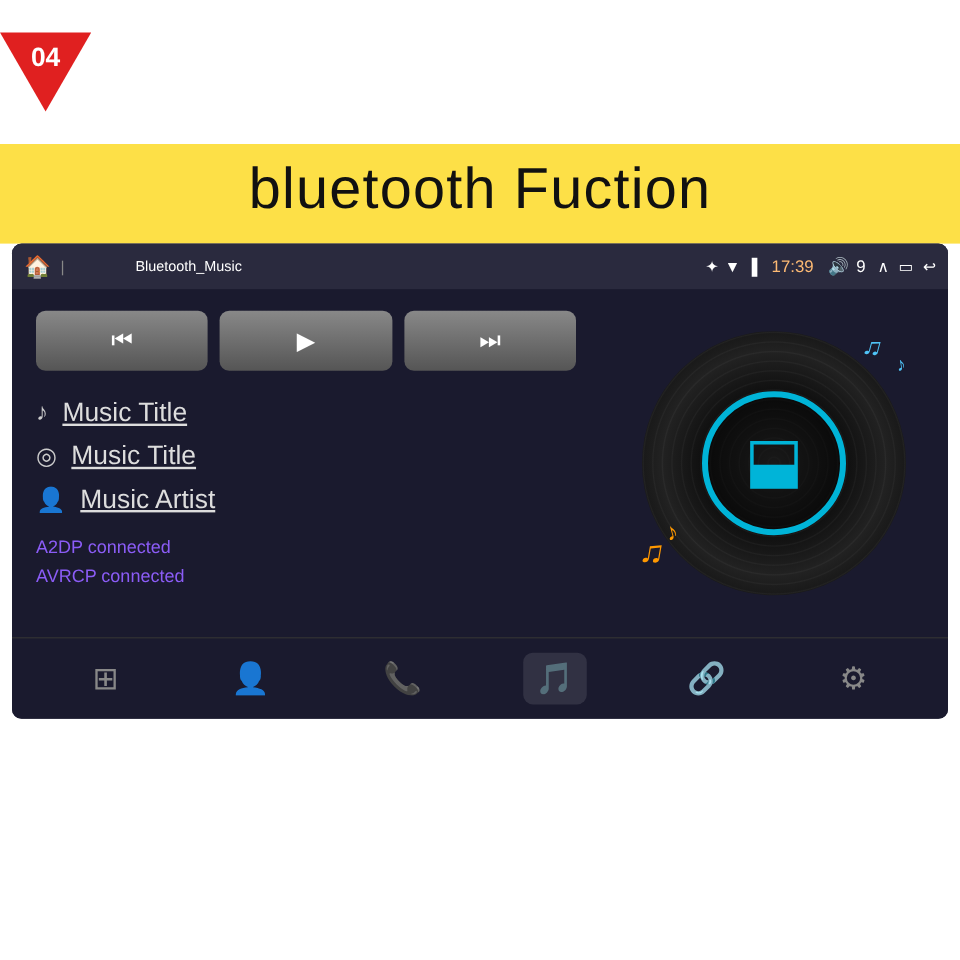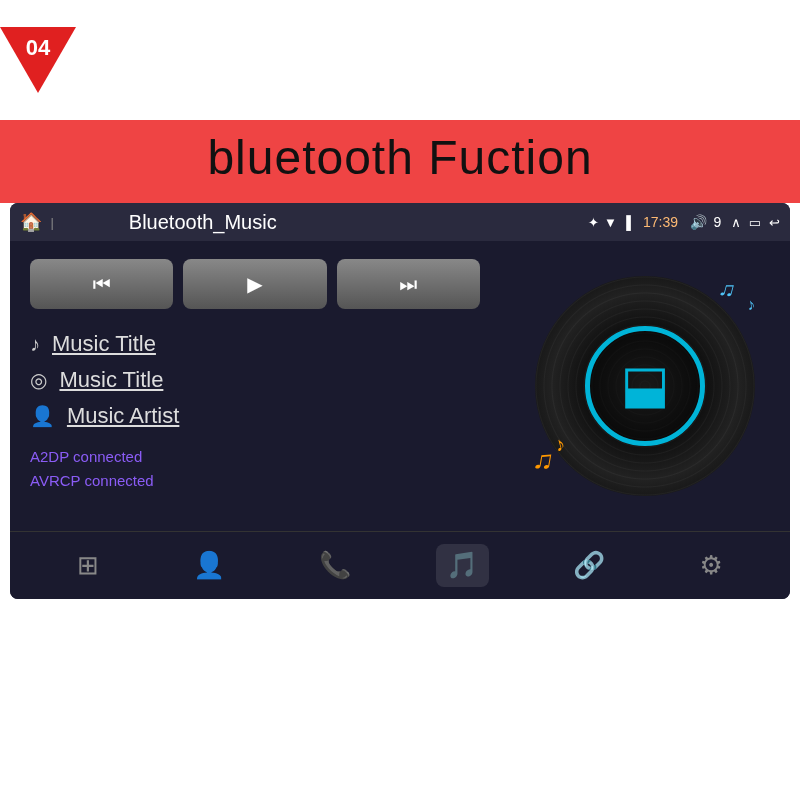--- a/index.html
+++ b/index.html
@@ -40,21 +40,21 @@
       left: 50%;
       transform: translateX(-50%);
       white-space: nowrap;
     }
 
     
     .page-title-area {
       width: 100%;
       text-align: center;
       padding: 10px 0 18px 0;
-      background: #ef4444;
+      background: #fde047;
     }
     .page-title {
       font-size: 48px;
       font-weight: 400;
       color: #111;
       letter-spacing: 1px;
     }
 
     
     .screen {
@@ -72,21 +72,21 @@
       height: 38px;
       display: flex;
       align-items: center;
       padding: 0 10px;
       gap: 6px;
       color: #fff;
       font-size: 13px;
     }
     .status-bar .home-icon { font-size: 18px; color: #fff; }
     .status-bar .sep { color: #888; margin: 0 2px; }
-    .status-bar .app-name { font-size: 20px; color: #fff; flex: 1; margin-left: 20px; padding-left: 47px; }
+    .status-bar .app-name { font-size: 12px; color: #fff; flex: 1; margin-left: 4px; padding-left: 47px; }
     .status-icons { display: flex; align-items: center; gap: 5px; }
     .status-time { font-size: 14px; font-weight: normal; color: #fdba74; margin: 0 6px; }
     .status-vol { font-size: 14px; color: #fff; }
     .status-num { font-size: 14px; color: #fff; }
     .status-right-icons { display: flex; align-items: center; gap: 8px; margin-left: 4px; }
 
     
     .main-content {
       display: flex;
       height: 290px;

